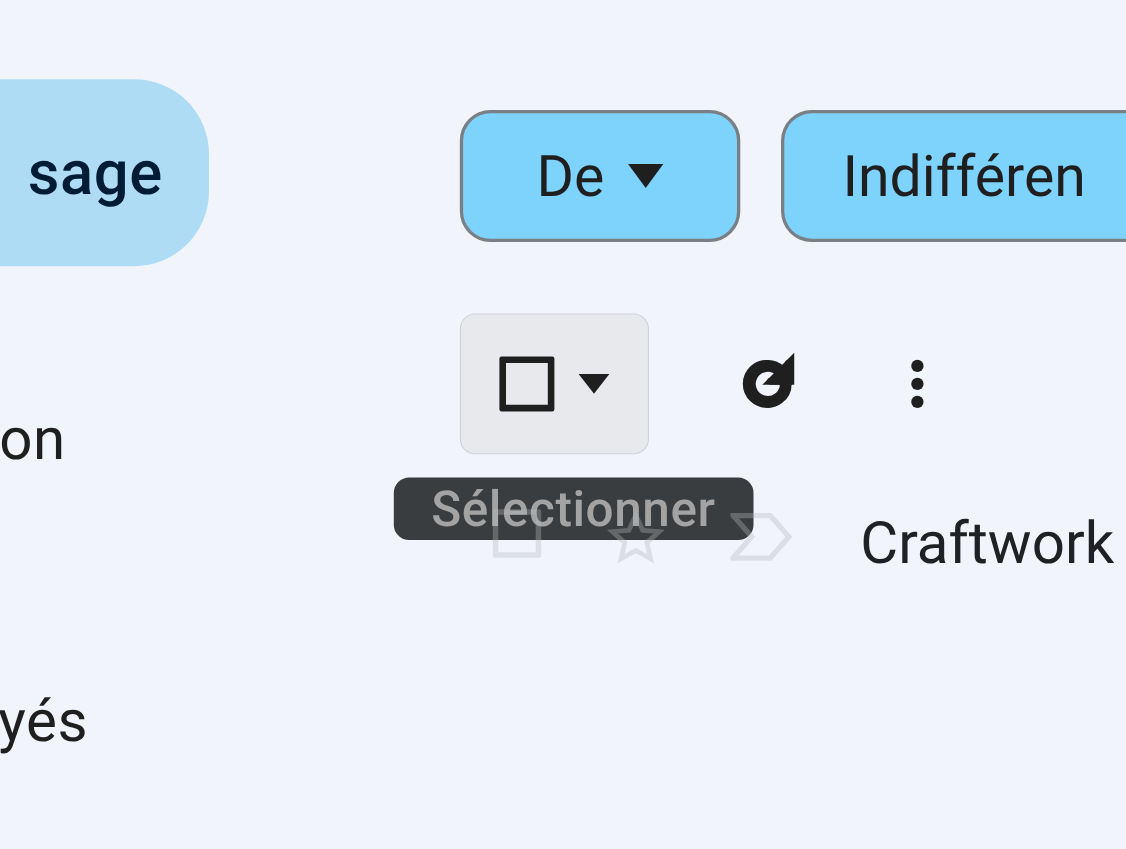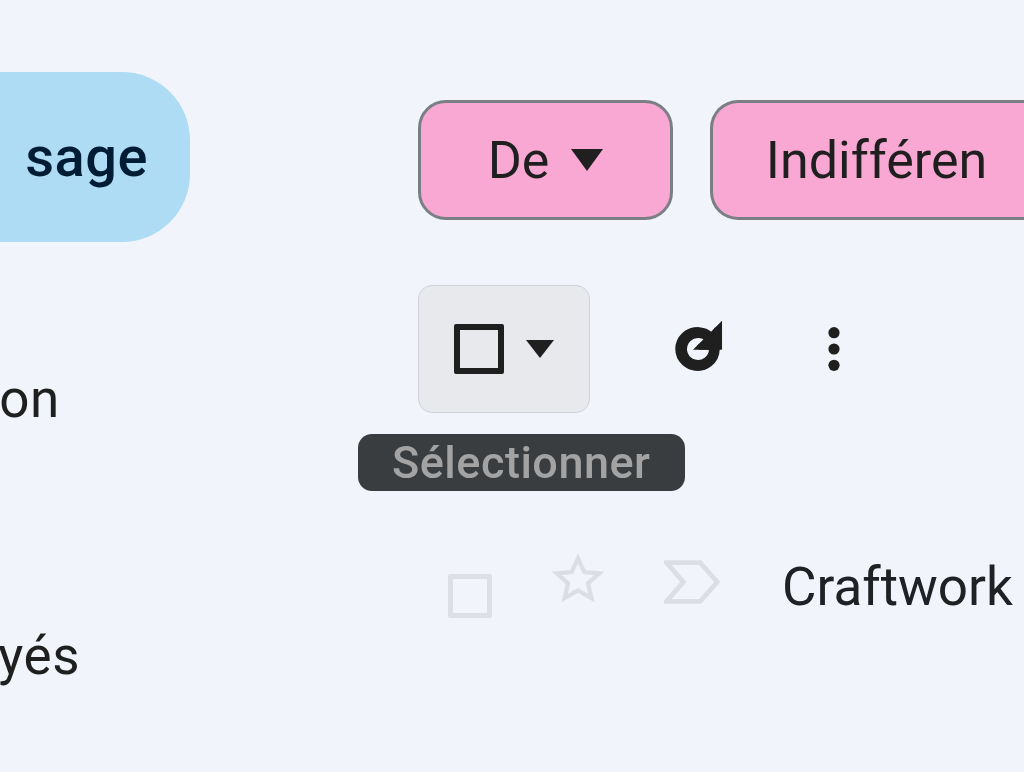--- a/index.html
+++ b/index.html
@@ -59,21 +59,21 @@
     top: 60px;
     right: 0;
     bottom: 0;
   }
 
   
   .filter-chip {
     position: absolute;
     top: 40px;
     height: 120px;
-    background: #f9a8d4;
+    background: #7dd3fc;
     border: 3px solid #7a7f85;
     border-radius: 28px;
     display: flex;
     align-items: center;
     justify-content: center;
     padding: 0 38px;
     font-size: 52px;
     color: #1f1f1f;
     gap: 22px;
   }
@@ -149,21 +149,21 @@
     position: absolute;
     left: 0;
     top: 403px;
     right: 0;
   }
   .mail-row {
     position: relative;
     height: 155px;
     border-top: 3px solid #e6e8ec;
     display: flex;
-    align-items: flex-end;
+    align-items: flex-start;
     padding-left: 60px;
     gap: 60px;
     font-size: 52px;
     color: #5f6368;
   }
   .mail-row:first-child { border-top: none; }
   .row-checkbox {
     width: 44px;
     height: 44px;
     border: 5px solid #b5b9bd;

